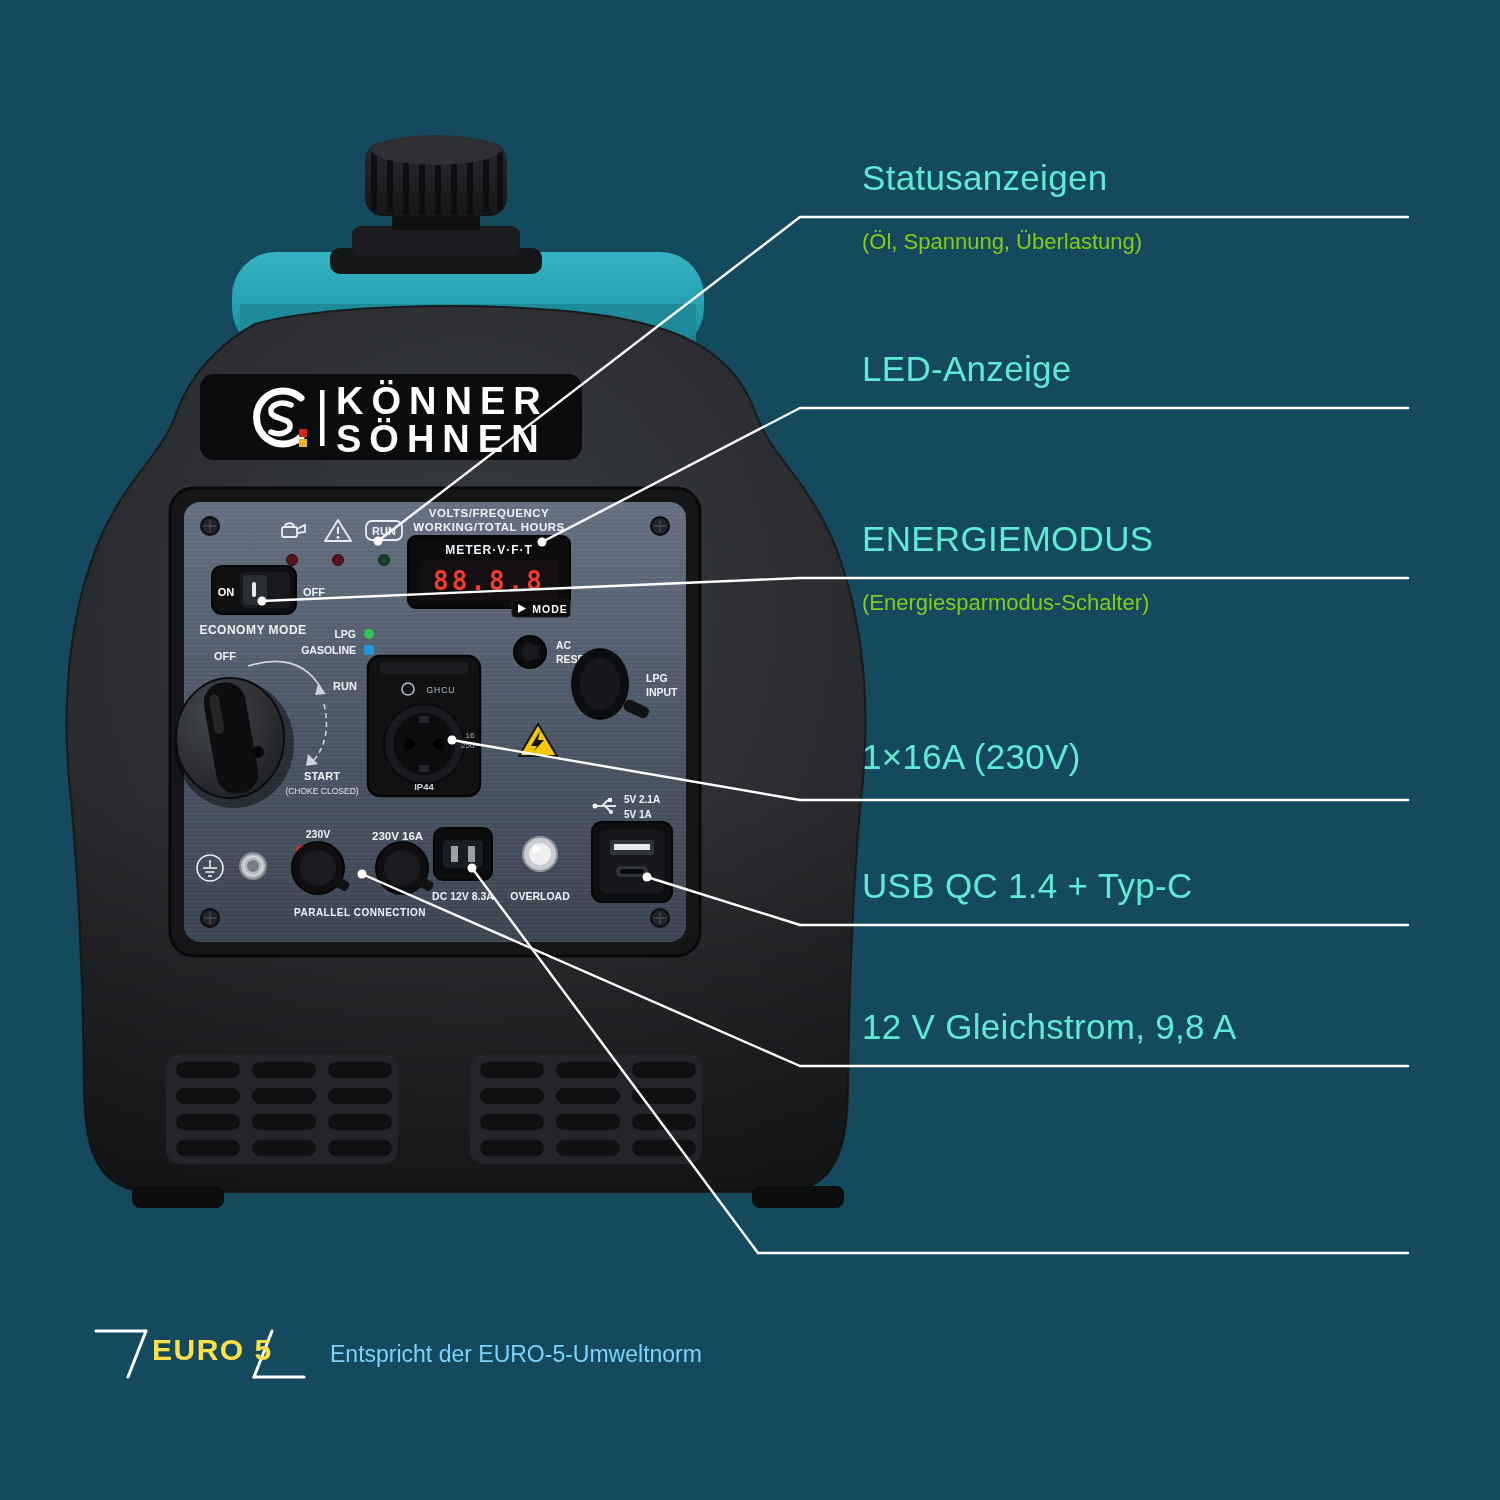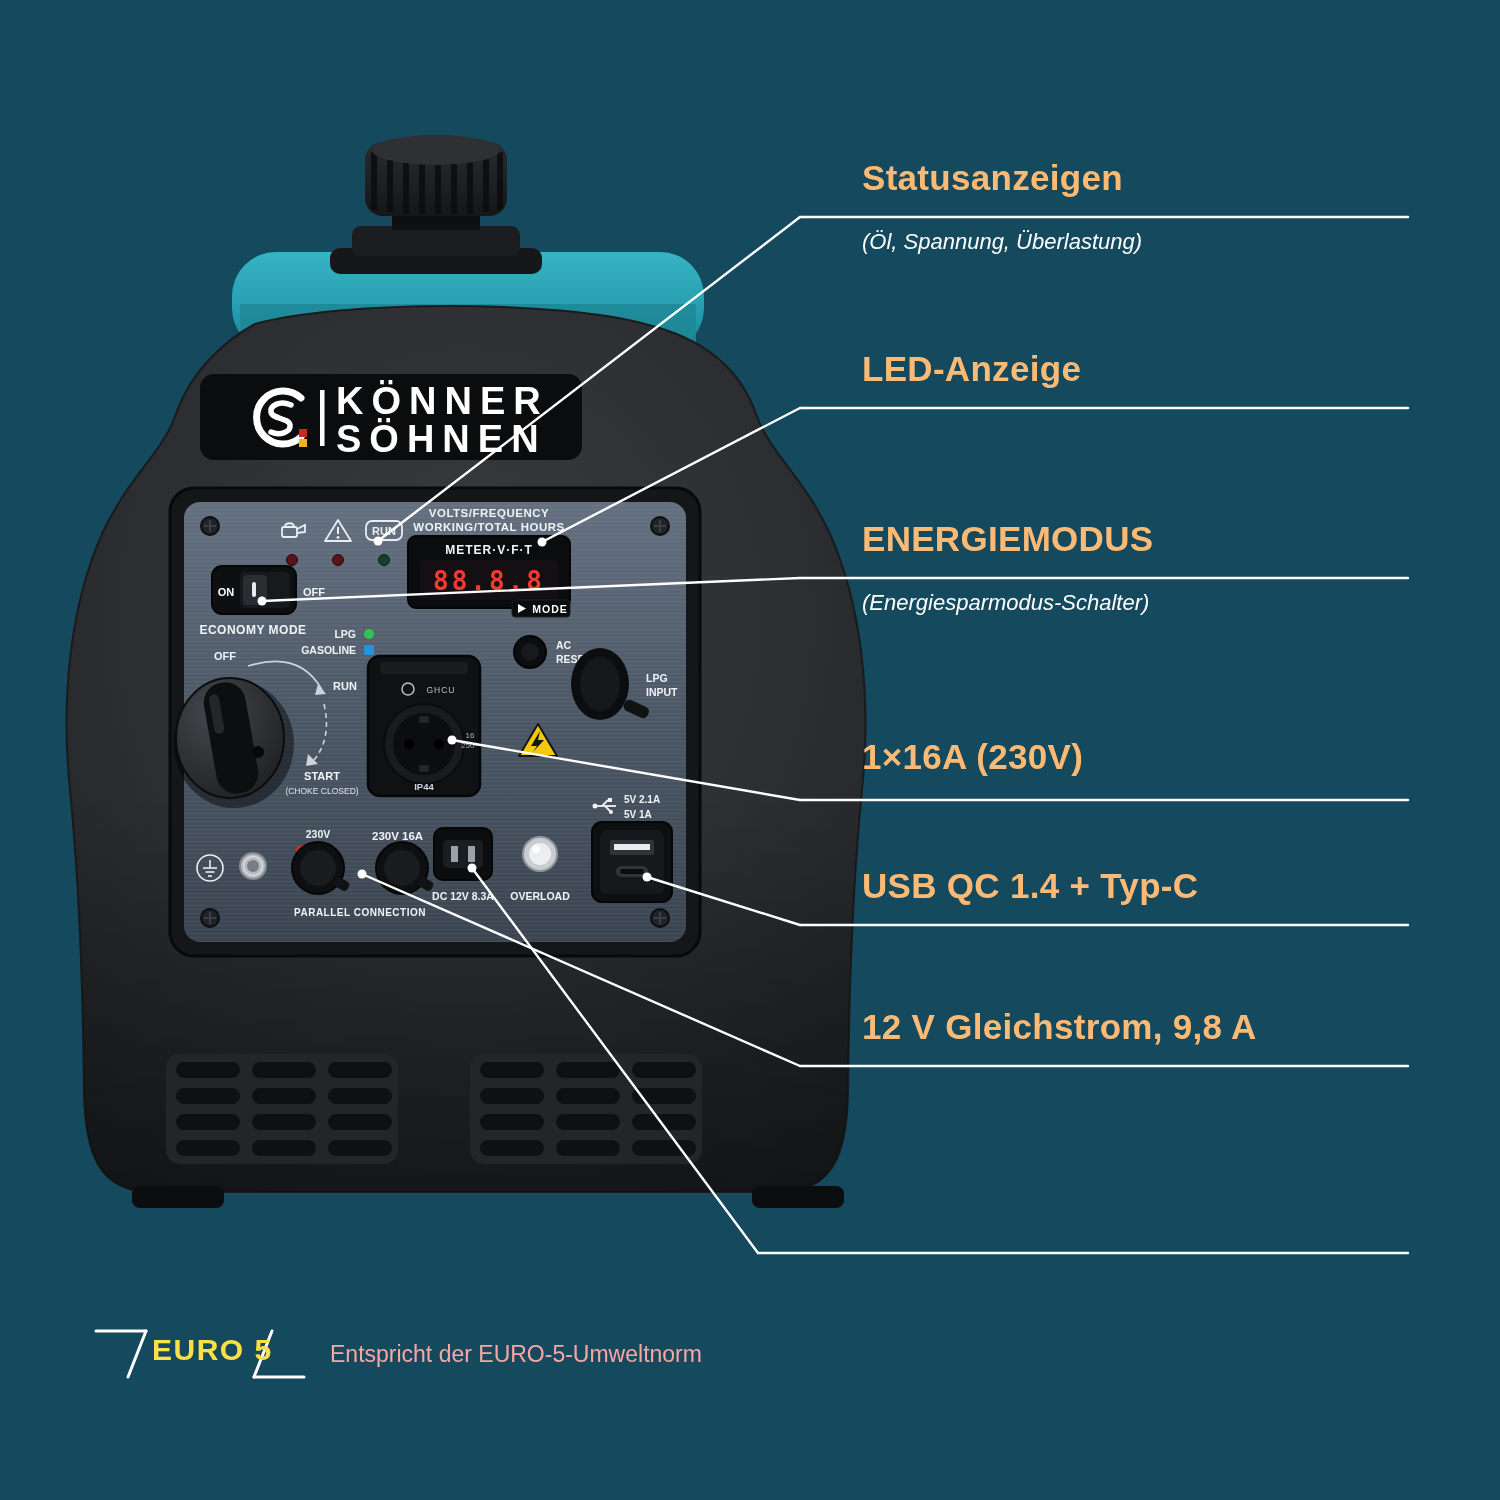--- a/index.html
+++ b/index.html
@@ -1,24 +1,24 @@
 <!DOCTYPE html>
 <html><head>
 <meta charset="utf-8">
 <style>
   html,body{margin:0;padding:0;background:#15495e;}
   .canvas{position:relative;width:1500px;height:1500px;background:#15495e;overflow:hidden;
           font-family:"Liberation Sans",sans-serif;}
   .art{position:absolute;left:0;top:0;width:1500px;height:1500px;}
-  .callout-title{position:absolute;left:862px;color:#fdba74;font-size:35px;font-weight:700;
+  .callout-title{position:absolute;left:862px;color:#5eead4;font-size:35px;font-weight:400;
                  letter-spacing:.3px;white-space:nowrap;}
-  .callout-sub{position:absolute;left:862px;color:#ffffff;font-size:22px;font-weight:400;white-space:nowrap;font-style:italic;}
+  .callout-sub{position:absolute;left:862px;color:#84cc16;font-size:22px;font-weight:400;white-space:nowrap;}
   .badge-label{position:absolute;left:152px;top:1333px;color:#fde047;font-size:30px;font-weight:700;
                letter-spacing:1.5px;white-space:nowrap;}
-  .badge-desc{position:absolute;left:330px;top:1341px;color:#fca5a5;font-size:23px;white-space:nowrap;}
+  .badge-desc{position:absolute;left:330px;top:1341px;color:#7dd3fc;font-size:23px;white-space:nowrap;}
   svg text{font-family:"Liberation Sans",sans-serif;}
   svg .seg{font-family:"DejaVu Sans Mono",monospace;}
 </style>
 </head>
 <body>
 
 <div class="canvas">
 
 <svg class="art" viewBox="0 0 1500 1500">
   <defs>

